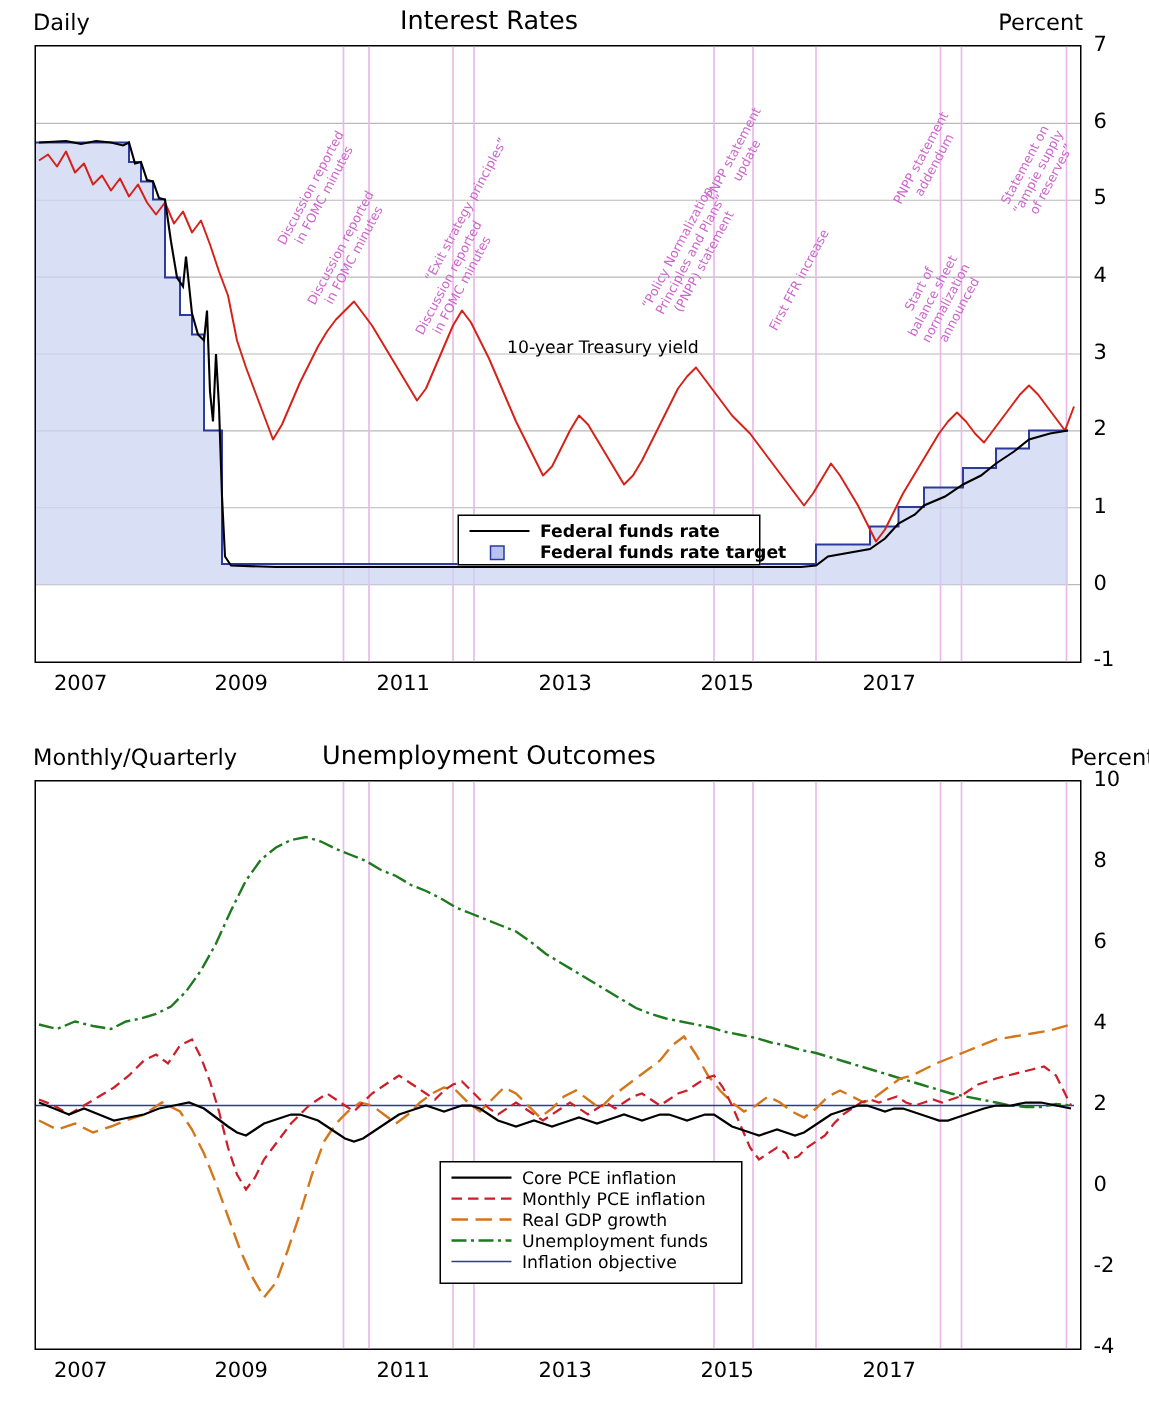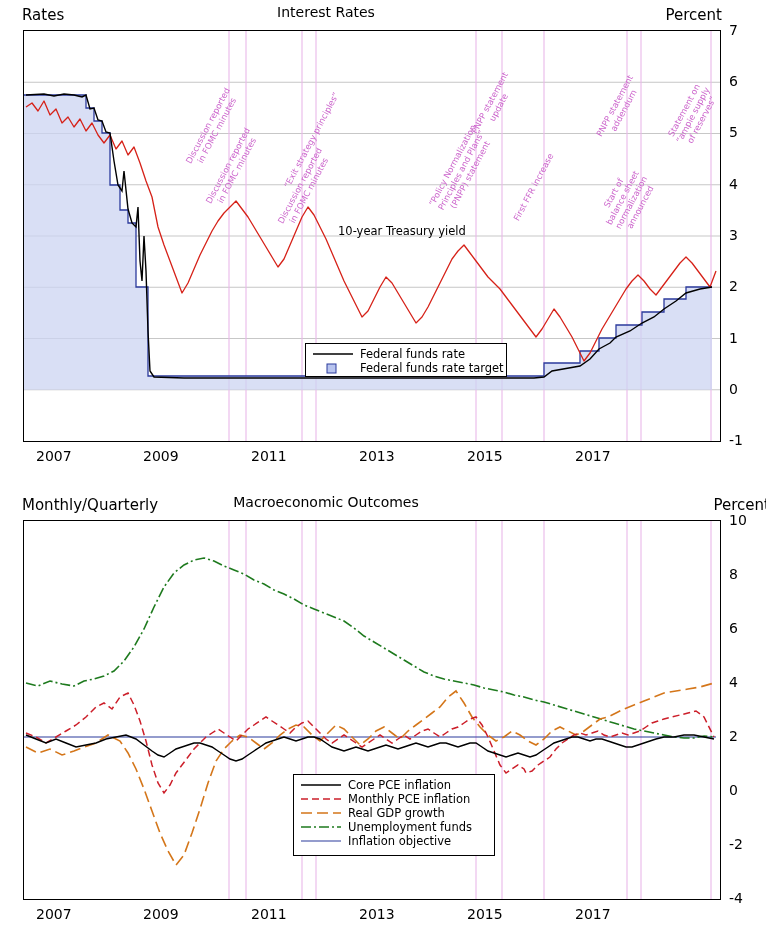--- a/index.html
+++ b/index.html
@@ -1,21 +1,21 @@
 <!DOCTYPE html>
 <html><head>
 <meta charset="utf-8">
 <style>
   html,body{margin:0;padding:0;background:#ffffff;}
   body{width:766px;height:940px;font-family:"DejaVu Sans",sans-serif;color:#000;}
   .page{position:relative;width:766px;height:940px;overflow:hidden;}
 
   
   .panel{position:absolute;left:0;width:766px;}
-  .panel-title{position:absolute;left:0;width:652px;text-align:center;font-size:14px;}
+  .panel-title{position:absolute;left:0;width:652px;text-align:center;font-size:17px;}
   .corner-left{position:absolute;font-size:15px;}
   .corner-right{position:absolute;font-size:15px;}
 
   .plotbox{position:absolute;border:1px solid #000;box-sizing:border-box;background:#fff;}
 
   svg{display:block;}
 
   .tick-x{position:absolute;font-size:14px;text-align:left;width:60px;}
   .tick-y{position:absolute;font-size:14px;text-align:left;width:34px;}
 
@@ -39,21 +39,21 @@
   .legend-key svg{position:absolute;top:0;left:0;}
   .legend-txt{white-space:nowrap;}
 </style>
 </head>
 <body>
 
 <div class="page">
 
   <div class="panel" style="top:0;height:482px;">
 
-    <div class="corner-left" style="left:22px;top:6px;">Rates</div>
+    <div class="corner-left" style="left:22px;top:6px;">Daily</div>
     <div class="panel-title" style="top:4px;">Interest Rates</div>
     <div class="corner-right" style="right:44px;top:6px;">Percent</div>
 
     <div class="plotbox" style="left:23px;top:30px;width:698px;height:412px;">
       <svg width="696" height="410" viewBox="0 0 696 410">
 
         <g stroke="#b9b9b9" stroke-width="0.8">
           <line x1="0" y1="51.25" x2="696" y2="51.25"></line>
           <line x1="0" y1="102.5" x2="696" y2="102.5"></line>
           <line x1="0" y1="153.75" x2="696" y2="153.75"></line>
@@ -138,21 +138,21 @@
     <div class="annot" style="left:190px;top:158px;transform:rotate(-62deg);">Discussion reported<br>in FOMC minutes</div>
     <div class="annot" style="left:258px;top:135px;transform:rotate(-62deg);">“Exit strategy principles”</div>
     <div class="annot" style="left:262px;top:178px;transform:rotate(-62deg);">Discussion reported<br>in FOMC minutes</div>
     <div class="annot" style="left:416px;top:155px;transform:rotate(-62deg);">“Policy Normalization<br>Principles and Plans”<br>(PNPP) statement</div>
     <div class="annot" style="left:460px;top:95px;transform:rotate(-62deg);">PNPP statement<br>update</div>
     <div class="annot" style="left:496px;top:182px;transform:rotate(-62deg);">First FFR increase</div>
     <div class="annot" style="left:585px;top:98px;transform:rotate(-62deg);">PNPP statement<br>addendum</div>
     <div class="annot" style="left:597px;top:180px;transform:rotate(-62deg);">Start of<br>balance sheet<br>normalization<br>announced</div>
     <div class="annot" style="left:662px;top:100px;transform:rotate(-62deg);">Statement on<br>“ampie supply<br>of reserves”</div>
 
-    <div class="legend" style="left:305px;top:343px;width:202px;height:34px;">
+    <div class="legend" style="left:305px;top:343px;width:202px;height:34px;font-weight:bold;">
       <div class="legend-row">
         <span class="legend-key">
           <svg width="42" height="12">
               <line x1="1" y1="6" x2="41" y2="6" stroke="#000" stroke-width="1.4"></line>
             </svg>
         </span>
         <span class="legend-txt">Federal funds rate</span>
       </div>
       <div class="legend-row">
         <span class="legend-key">
@@ -161,21 +161,21 @@
             </svg>
         </span>
         <span class="legend-txt">Federal funds rate target</span>
       </div>
     </div>
   </div>
 
   <div class="panel" style="top:490px;height:450px;padding-left:48px;">
 
     <div class="corner-left" style="left:22px;top:6px;">Monthly/Quarterly</div>
-    <div class="panel-title" style="top:4px;">Macroeconomic Outcomes</div>
+    <div class="panel-title" style="top:4px;">Unemployment Outcomes</div>
     <div class="corner-right" style="right:44px;top:6px;">Percent</div>
 
     <div class="plotbox" style="left:23px;top:30px;width:698px;height:380px;">
       <svg width="696" height="378" viewBox="0 0 696 378">
 
         <g stroke="#e9b8e9" stroke-width="1.1">
           <line x1="205" y1="0" x2="205" y2="378"></line>
           <line x1="222" y1="0" x2="222" y2="378"></line>
           <line x1="278" y1="0" x2="278" y2="378"></line>
           <line x1="292" y1="0" x2="292" y2="378"></line>

